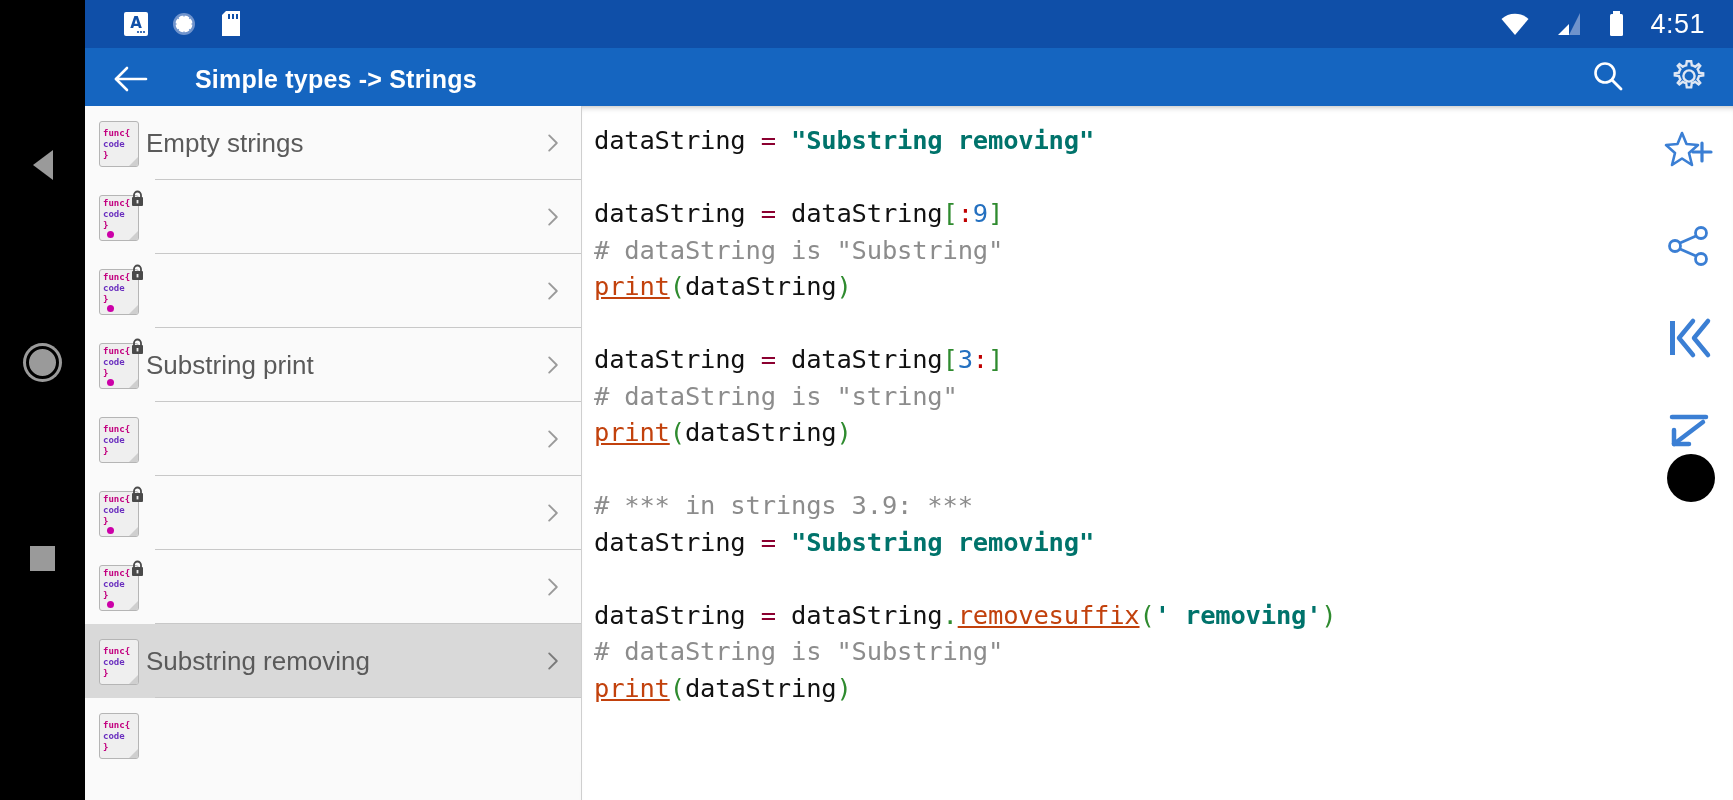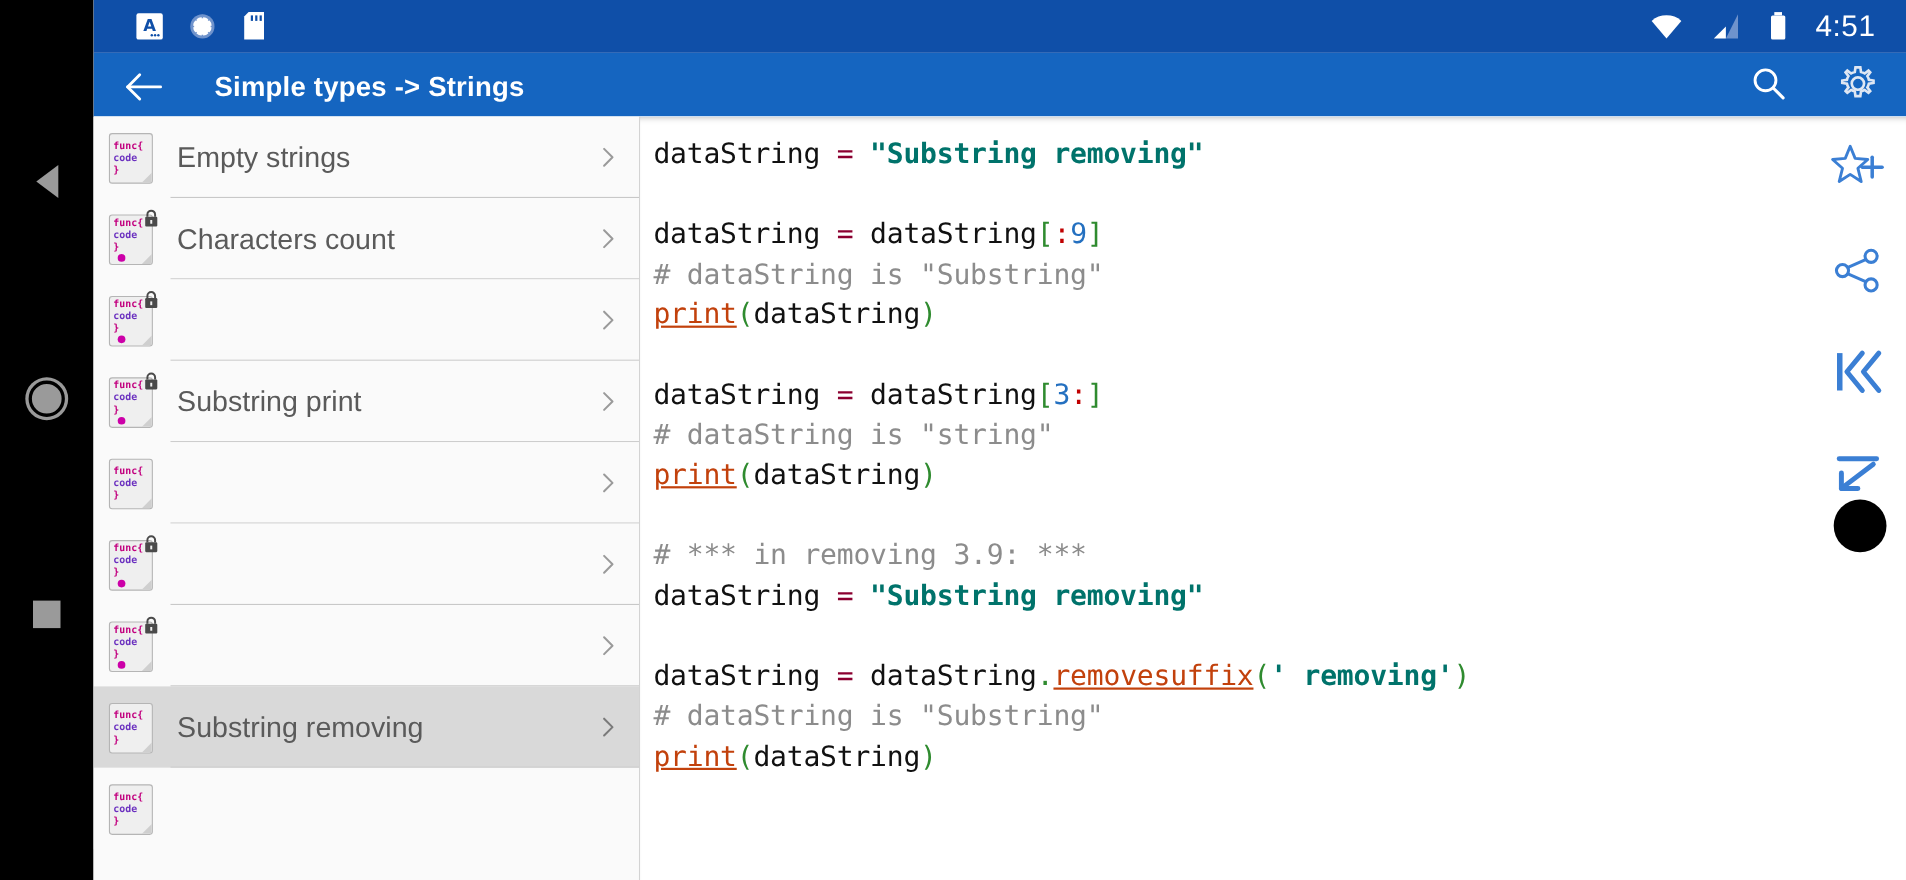--- a/index.html
+++ b/index.html
@@ -70,21 +70,21 @@
   }
   .row{
     height:74px; display:flex; align-items:center; padding:0 12px 0 14px;
     position:relative; background:#fafafa;
   }
   .row.selected{ background:#d9d9d9; }
   .row .sep{
     position:absolute; left:70px; right:0; bottom:0; height:1px; background:#c8c8c8;
   }
   .row-label{
-    font-size:26px; color:#5a5a5a; margin-left:18px; white-space:nowrap;
+    font-size:26px; color:#5a5a5a; margin-left:3px; white-space:nowrap;
     overflow:hidden; text-overflow:ellipsis; flex:1;
   }
   .chev{ margin-left:auto; padding-right:10px; flex:0 0 auto; }
 
   
   .fileicon{ position:relative; width:44px; height:50px; flex:0 0 44px; }
   .fi-doc{
     position:absolute; left:0; top:3px; width:40px; height:46px;
     background:#efefef; border:1px solid #b5b5b5; border-radius:3px;
     display:flex; flex-direction:column; justify-content:center;
@@ -256,21 +256,20 @@
               <span class="fi-l blue">code</span>
               <span class="fi-l">}</span>
               <span class="fi-dot"></span>
             </div>
             <svg class="fi-lock" viewBox="0 0 15 17">
               <path d="M4 7 V5 a3.5 3.5 0 0 1 7 0 V7" fill="none" stroke="#4a4a4a" stroke-width="1.8"></path>
               <rect x="2" y="7" width="11" height="9" rx="1" fill="#4a4a4a"></rect>
               <rect x="6.6" y="10" width="1.8" height="3.4" fill="#efefef"></rect>
             </svg>
           </div>
-          <div class="row-label">Characters count</div>
           <svg class="chev" width="22" height="34" viewBox="0 0 22 34">
             <polyline points="4,3 18,17 4,31" fill="none" stroke="#9a9a9a" stroke-width="3.4" stroke-linecap="round" stroke-linejoin="round"></polyline>
           </svg>
           <div class="sep"></div>
         </div>
 
         <div class="row">
           <div class="fileicon">
             <div class="fi-doc">
               <span class="fi-l">func{</span>
@@ -396,21 +395,21 @@
         <div class="code"><span>dataString <span class="c-op">=</span> <span class="c-str">"Substring removing"</span></span>
 <span> </span>
 <span>dataString <span class="c-op">=</span> dataString<span class="c-brk">[</span><span class="c-col">:</span><span class="c-num">9</span><span class="c-brk">]</span></span>
 <span class="c-com"># dataString is "Substring"</span>
 <span><span class="c-fn">print</span><span class="c-par">(</span>dataString<span class="c-par">)</span></span>
 <span> </span>
 <span>dataString <span class="c-op">=</span> dataString<span class="c-brk">[</span><span class="c-num">3</span><span class="c-col">:</span><span class="c-brk">]</span></span>
 <span class="c-com"># dataString is "string"</span>
 <span><span class="c-fn">print</span><span class="c-par">(</span>dataString<span class="c-par">)</span></span>
 <span> </span>
-<span class="c-com"># *** in removing 3.9: ***</span>
+<span class="c-com"># *** in strings 3.9: ***</span>
 <span>dataString <span class="c-op">=</span> <span class="c-str">"Substring removing"</span></span>
 <span> </span>
 <span>dataString <span class="c-op">=</span> dataString<span class="c-dot">.</span><span class="c-fn">removesuffix</span><span class="c-par">(</span><span class="c-str">' removing'</span><span class="c-par">)</span></span>
 <span class="c-com"># dataString is "Substring"</span>
 <span><span class="c-fn">print</span><span class="c-par">(</span>dataString<span class="c-par">)</span></span></div>
 
         <div class="rail">
           <div class="rail-ic">
             <svg width="50" height="48" viewBox="0 0 50 48">
               <path d="M18 3 L22.5 14 L34 15 L25 23 L28 35 L18 28.5 L8 35 L11 23 L2 15 L13.5 14 Z" fill="none" stroke="#3b7fd4" stroke-width="2.6" stroke-linejoin="round"></path>

